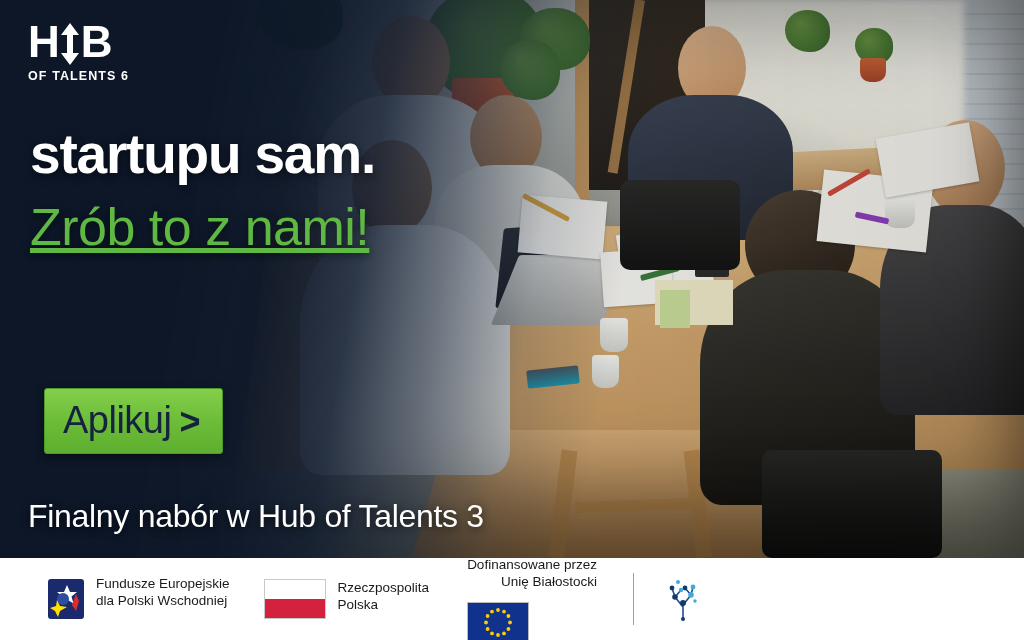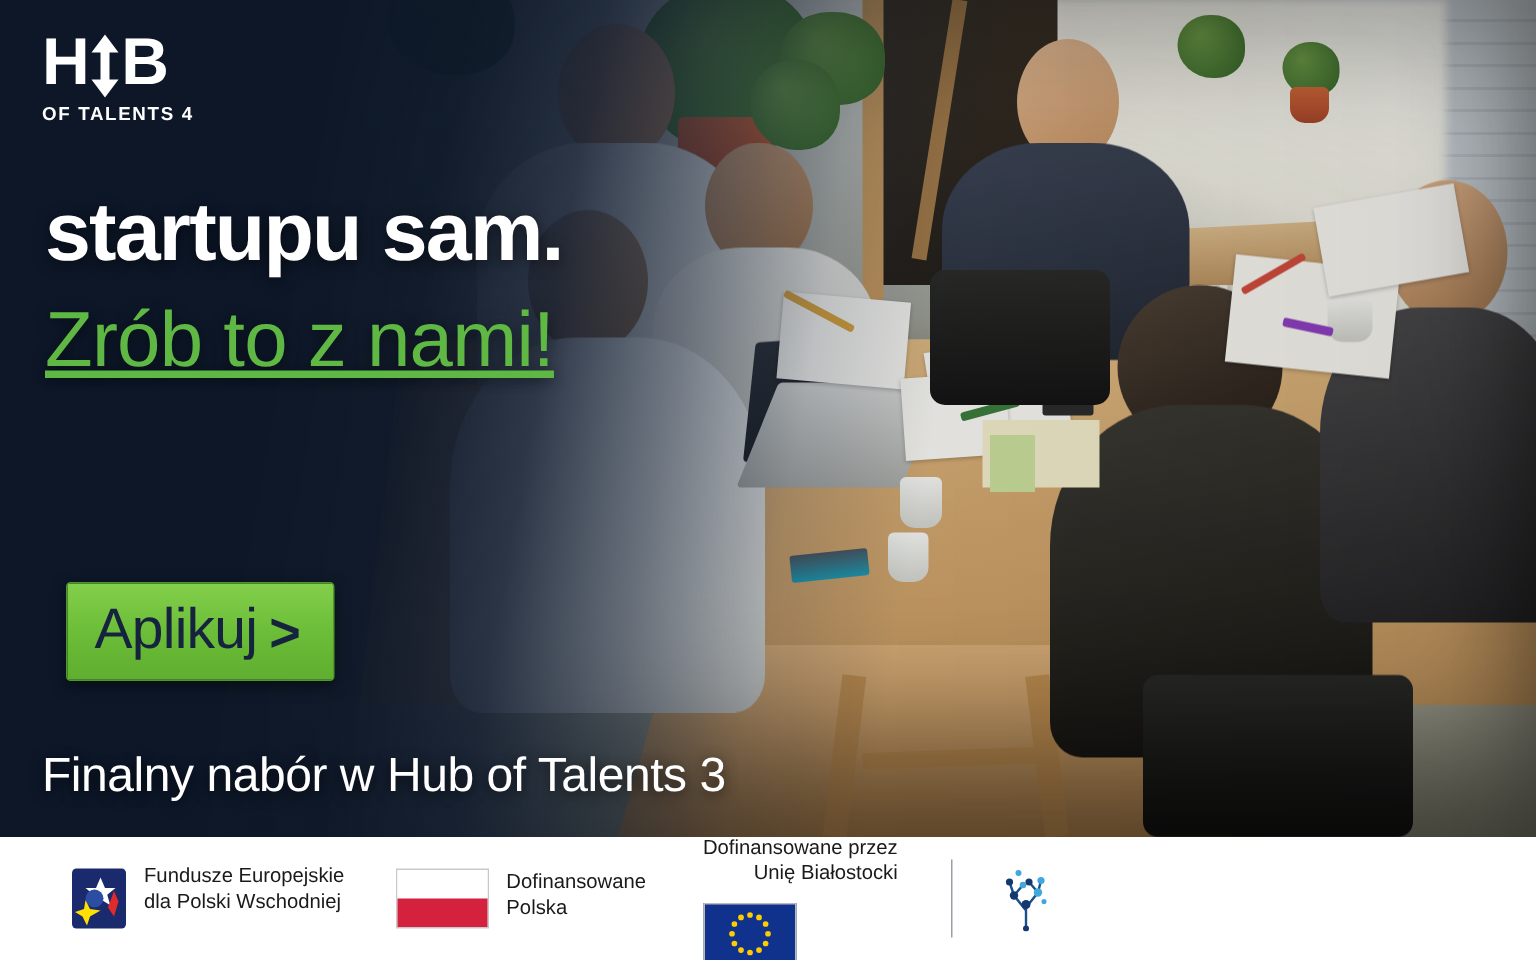--- a/index.html
+++ b/index.html
@@ -199,21 +199,21 @@
   <div class="logo">
     <div class="logo-mark">
       <span class="logo-text">H</span>
       <span class="logo-arrow">
         <svg width="20" height="44" viewBox="0 0 20 44">
           <polygon points="10,1 19,13 13,13 13,31 19,31 10,43 1,31 7,31 7,13 1,13" fill="#ffffff"></polygon>
         </svg>
       </span>
       <span class="logo-text">B</span>
     </div>
-    <div class="logo-sub">OF TALENTS 4</div>
+    <div class="logo-sub">OF TALENTS 6</div>
   </div>
 
   <div class="headline">
     <div class="hl-line">startupu sam.</div>
     <div class="hl-green">Zrób to z nami!</div>
   </div>
 
   <div class="cta">
     <span class="cta-label">Aplikuj</span>
     <span class="cta-chevron">&gt;</span>
@@ -238,21 +238,21 @@
         <span>dla Polski Wschodniej</span>
       </span>
     </div>
 
     <div class="f-item" style="margin-left:34px;gap:12px;">
       <span class="pl-flag">
         <span class="pl-white" style="display:block;"></span>
         <span class="pl-red" style="display:block;"></span>
       </span>
       <span class="f-text">
-        <span>Dofinansowane</span><br>
+        <span>Rzeczpospolita</span><br>
         <span>Polska</span>
       </span>
     </div>
 
     <div class="f-item" style="margin-left:38px;gap:12px;flex-direction:column;">
       <span class="f-text right">
         <span>Dofinansowane przez</span><br>
         <span>Unię Białostocki</span>
       </span>
       <span class="eu-flag">

